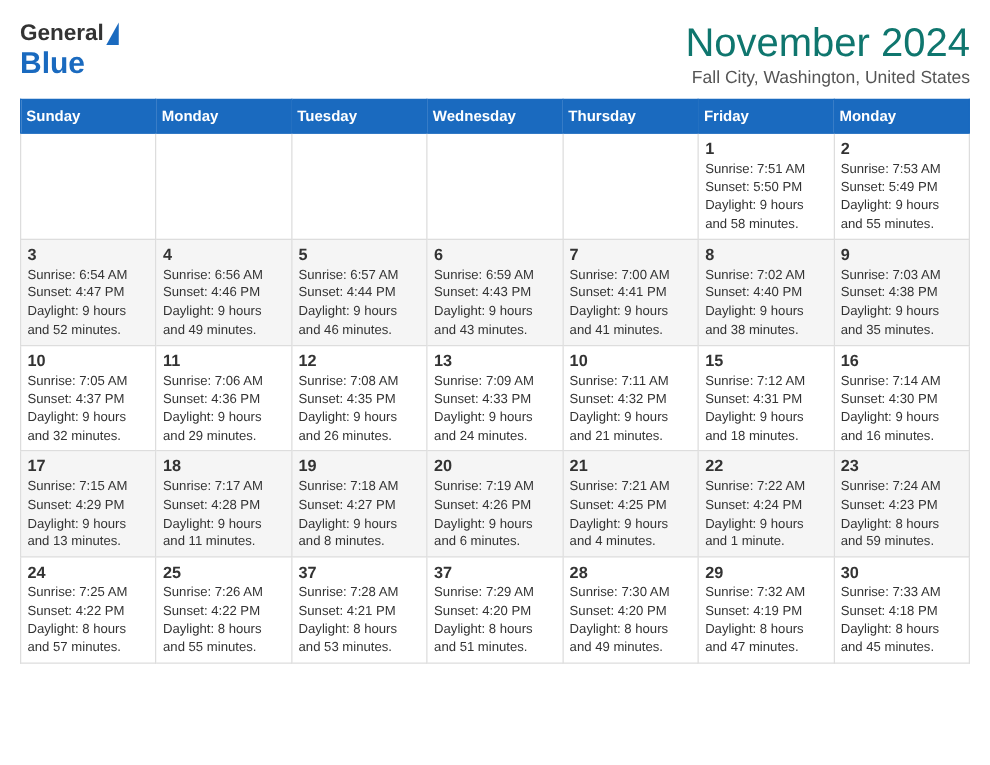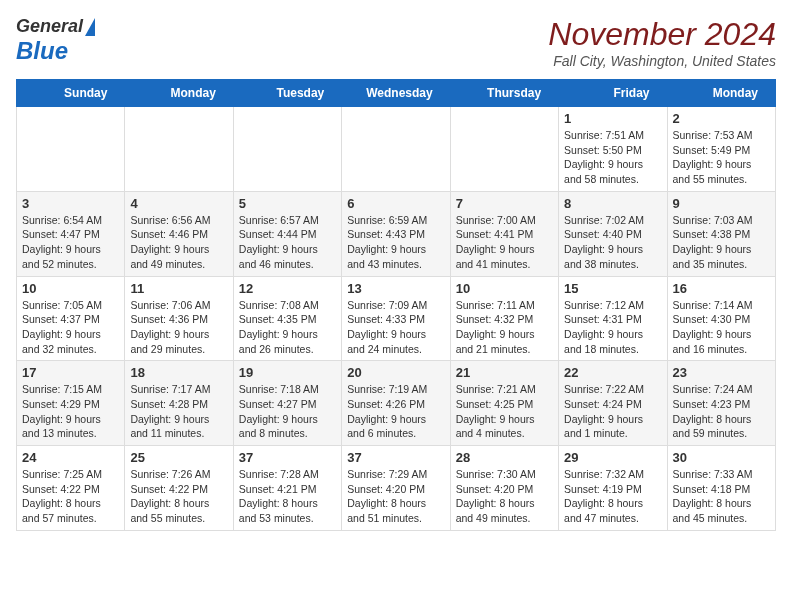--- a/index.html
+++ b/index.html
@@ -8,21 +8,20 @@
       background: #fff;
       width: 792px;
       min-height: 612px;
       padding: 16px;
     }
     .header {
       display: flex;
       justify-content: space-between;
       align-items: flex-start;
       margin-bottom: 10px;
-      font-style: italic;
     }
     .logo {
       display: flex;
       flex-direction: column;
       align-items: flex-start;
     }
     .logo-text {
       display: flex;
       align-items: center;
     }
@@ -41,38 +40,38 @@
       height: 0;
       border-left: 10px solid transparent;
       border-bottom: 18px solid #1a6abf;
       margin-left: 2px;
     }
     .title-block {
       text-align: right;
     }
     .month-title {
       font-size: 32px;
-      color: #7f1d1d;
+      color: #0f766e;
       font-weight: normal;
     }
     .location {
       font-size: 14px;
       color: #555;
       margin-left: 16px;
     }
     .calendar {
       width: 100%;
       border-collapse: collapse;
       font-size: 11px;
     }
     .calendar thead th {
       background: #1a6abf;
       color: #fff;
-      padding: 6px 17px;
-      text-align: right;
+      padding: 6px 4px;
+      text-align: left;
       font-size: 12px;
       font-weight: bold;
       border: 1px solid #1a6abf;
     }
     .calendar tbody td {
       vertical-align: top;
       padding: 4px 5px;
       border: 1px solid #ddd;
       width: 107px;
       min-height: 80px;

